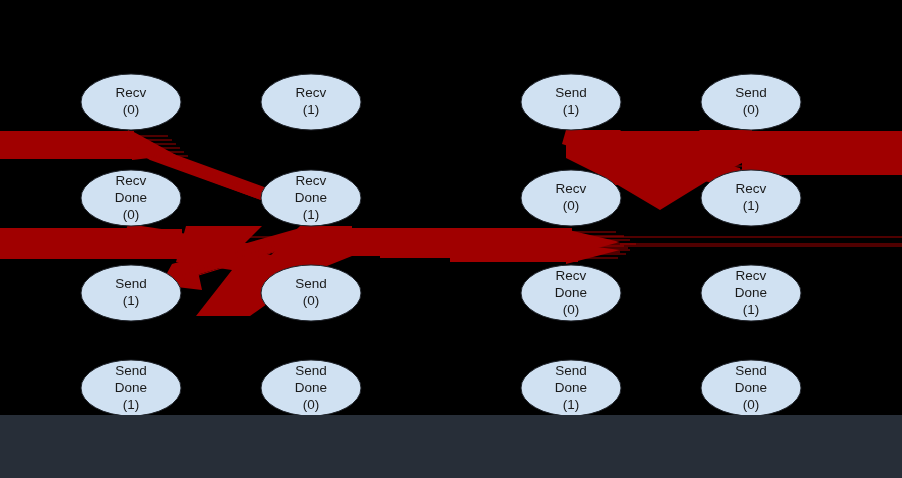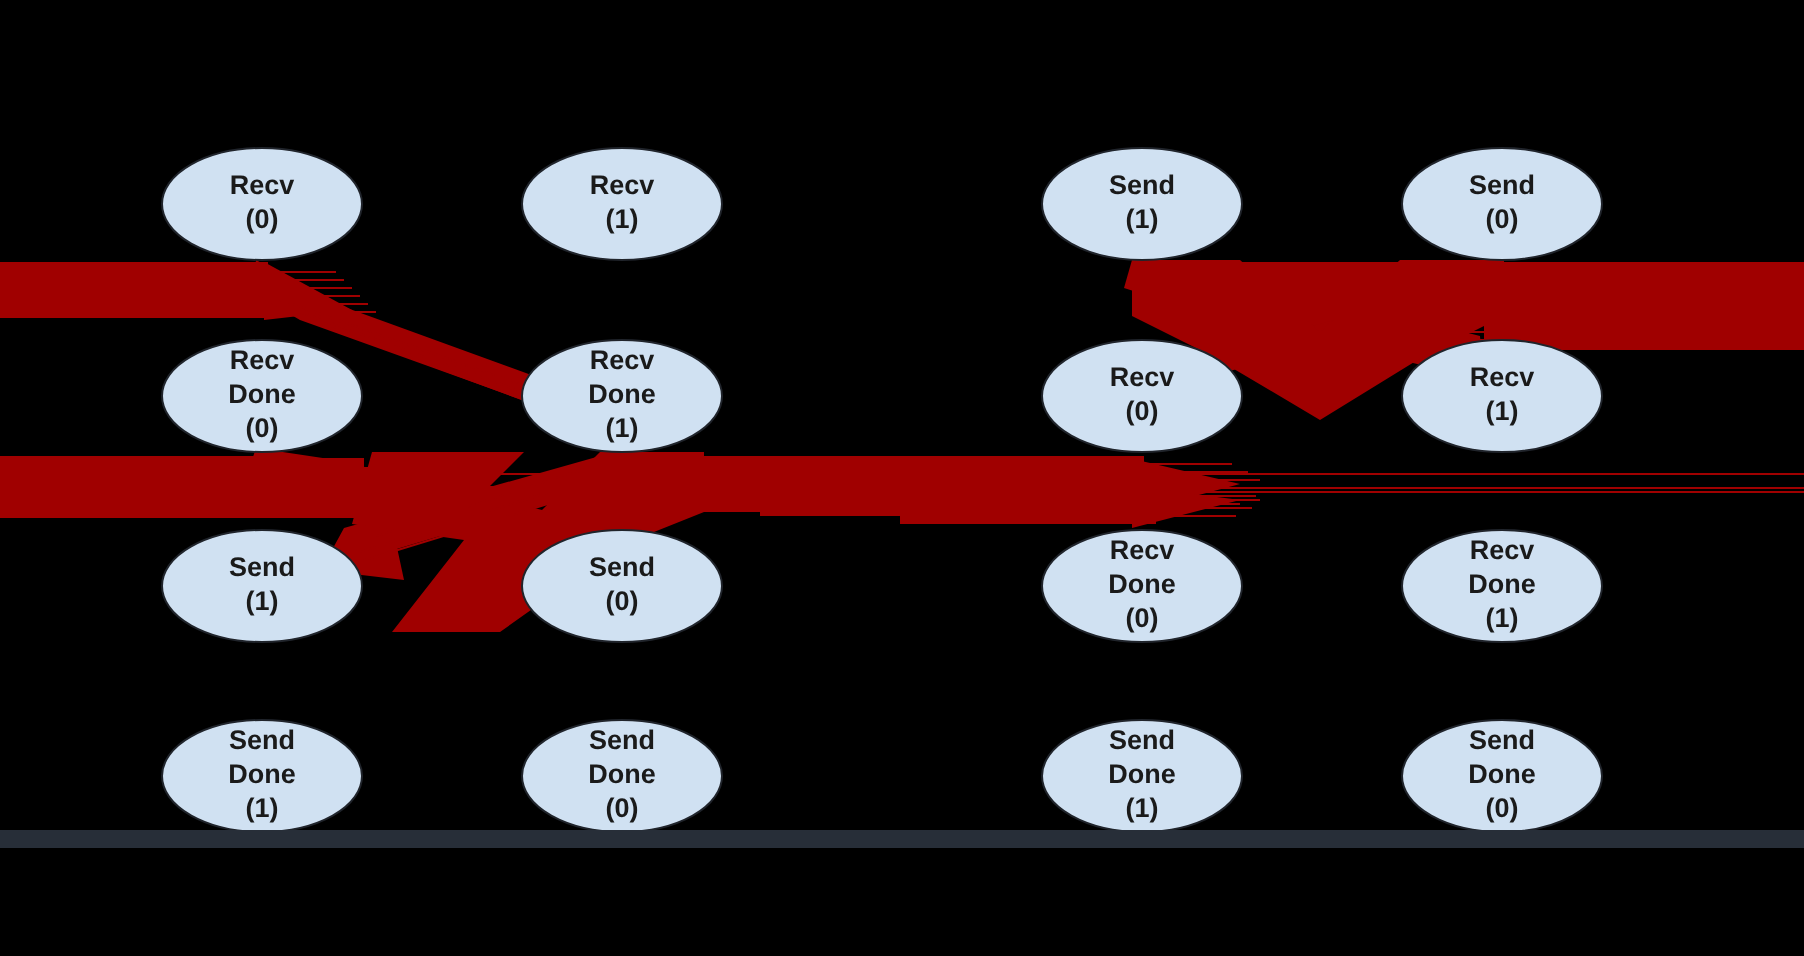--- a/index.html
+++ b/index.html
@@ -4,25 +4,24 @@
 <title>State Diagram</title>
 <style>
   html, body {
     margin: 0;
     padding: 0;
     background: #000000;
   }
   #canvas {
     position: relative;
     width: 902px;
-    height: 424px;
+    height: 478px;
     background: #000000;
     overflow: hidden;
     font-family: "Liberation Sans", sans-serif;
-    font-weight: bold;
   }
   #graph-svg {
     position: absolute;
     left: 0;
     top: 0;
     width: 902px;
     height: 478px;
   }
   .footer-bar {
     position: absolute;

